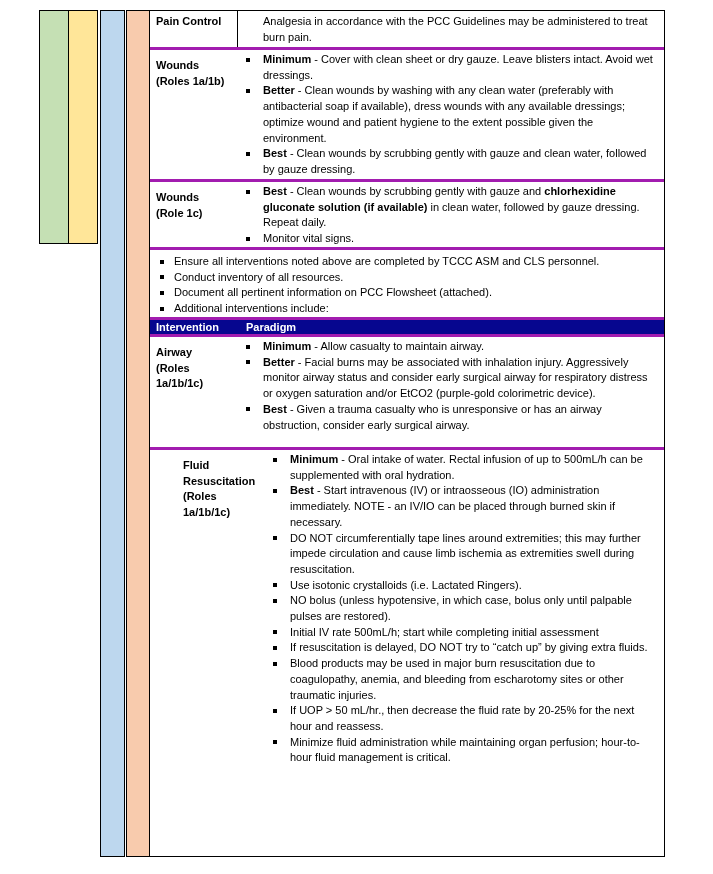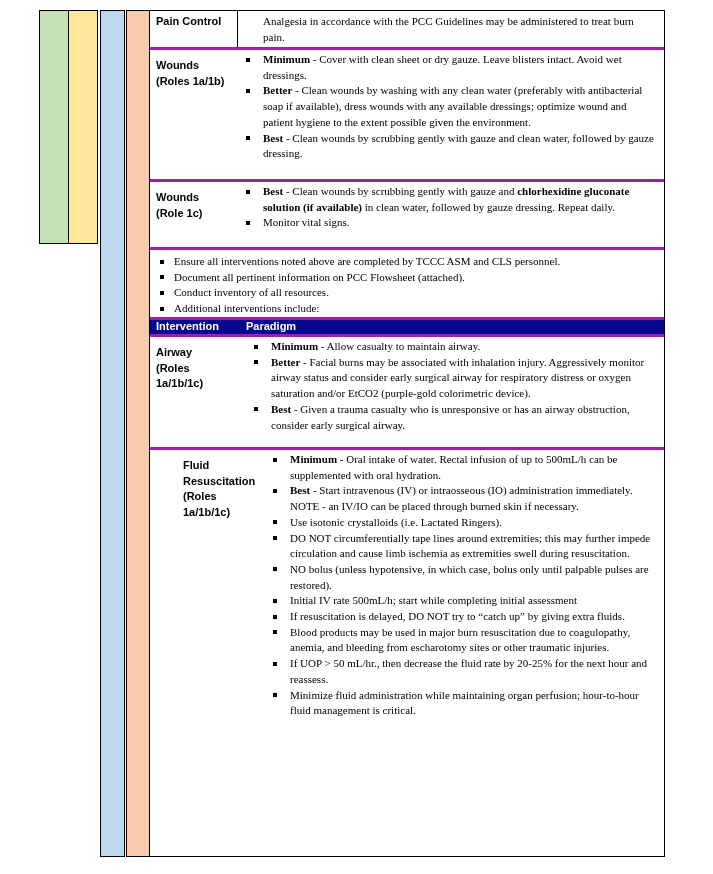--- a/index.html
+++ b/index.html
@@ -38,59 +38,59 @@
     line-height: 15.7px;
     background: #fff;
   }
   .t-row { display: flex; border-top: 3px solid #a21caf; overflow: hidden; }
   .t-row:first-child { border-top: none; }
   .r1 { height: 36px; }
   .r2 { height: 132px; }
   .r3 { height: 68px; }
   .r4 { height: 70px; }
   .rh { height: 17px; }
-  .r5 { height: 113px; gap: 8px; }
+  .r5 { height: 113px; }
   .r6 { flex: 1; padding-left: 27px; }
 
   .label-cell {
     width: 88px;
     flex: 0 0 88px;
     font-weight: bold;
     padding: 8px 2px 0 6px;
     white-space: pre-line;
   }
   .r1 .label-cell { padding-top: 3px; border-right: 1px solid #000; }
-  .content-cell { flex: 1; font-family: Liberation Serif, serif; }
+  .content-cell { flex: 1; }
   .plain-text { padding: 3px 10px 0 25px; }
 
   ul.bullets {
     list-style: none;
     flex: 1;
     padding: 2px 10px 0 0;
   }
-  ul.bullets li { position: relative; padding-left: 25px; font-family: Liberation Serif, serif; }
+  ul.bullets li { position: relative; padding-left: 25px; }
   ul.bullets li::before {
     content: "";
     position: absolute;
     left: 8px;
     top: 5.5px;
     width: 4px;
     height: 4px;
     background: #000;
   }
   ul.bullets.full { padding: 4px 8px 0 0; }
   ul.bullets.full li { padding-left: 24px; }
   ul.bullets.full li::before { left: 10px; }
   .b { font-weight: bold; }
 
   .header-row {
     color: #ffffff;
     font-weight: bold;
     padding-left: 6px;
-    align-items: flex-end;
+    align-items: center;
     line-height: 15px;
   }
   .header-col1 { width: 90px; flex: 0 0 90px; }
   .header-col2 { flex: 1; }
 </style>
 </head>
 <body>
 
 <div class="page">
 
@@ -121,22 +121,22 @@
 (Role 1c)</div>
       <ul class="bullets">
           <li><span class="b">Best</span><span> - Clean wounds by scrubbing gently with gauze and </span><span class="b">chlorhexidine gluconate solution (if available)</span><span> in clean water, followed by gauze dressing. Repeat daily.</span></li>
           <li><span>Monitor vital signs.</span></li>
         </ul>
     </div>
 
     <div class="t-row r4">
       <ul class="bullets full">
           <li><span>Ensure all interventions noted above are completed by TCCC ASM and CLS personnel.</span></li>
+          <li><span>Conduct inventory of all resources.</span></li>
           <li><span>Document all pertinent information on PCC Flowsheet (attached).</span></li>
-          <li><span>Conduct inventory of all resources.</span></li>
           <li><span>Additional interventions include:</span></li>
         </ul>
     </div>
 
     <div class="t-row rh header-row" style="background-color: rgb(6, 6, 143);">
       <div class="header-col1">Intervention</div>
       <div class="header-col2">Paradigm</div>
     </div>
 
     <div class="t-row r5">
@@ -151,22 +151,22 @@
     </div>
 
     <div class="t-row r6">
       <div class="label-cell">Fluid
 Resuscitation
 (Roles
 1a/1b/1c)</div>
       <ul class="bullets">
           <li><span class="b">Minimum</span><span> - Oral intake of water.  Rectal infusion of up to 500mL/h can be supplemented with oral hydration.</span></li>
           <li><span class="b">Best</span><span> - Start intravenous (IV) or intraosseous (IO) administration immediately.  NOTE - an IV/IO can be placed through burned skin if necessary.</span></li>
+          <li><span>DO NOT circumferentially tape lines around extremities; this may further impede circulation and cause limb ischemia as extremities swell during resuscitation.</span></li>
           <li><span>Use isotonic crystalloids (i.e. Lactated Ringers).</span></li>
-          <li><span>DO NOT circumferentially tape lines around extremities; this may further impede circulation and cause limb ischemia as extremities swell during resuscitation.</span></li>
           <li><span>NO bolus (unless hypotensive, in which case, bolus only until palpable pulses are restored).</span></li>
           <li><span>Initial IV rate 500mL/h; start while completing initial assessment</span></li>
           <li><span>If resuscitation is delayed, DO NOT try to “catch up” by giving extra fluids.</span></li>
           <li><span>Blood products may be used in major burn resuscitation due to coagulopathy, anemia, and bleeding from escharotomy sites or other traumatic injuries.</span></li>
           <li><span>If UOP &gt; 50 mL/hr., then decrease the fluid rate by 20-25% for the next hour and reassess.</span></li>
           <li><span>Minimize fluid administration while maintaining organ perfusion; hour-to-hour fluid management is critical.</span></li>
         </ul>
     </div>
 
   </div>

